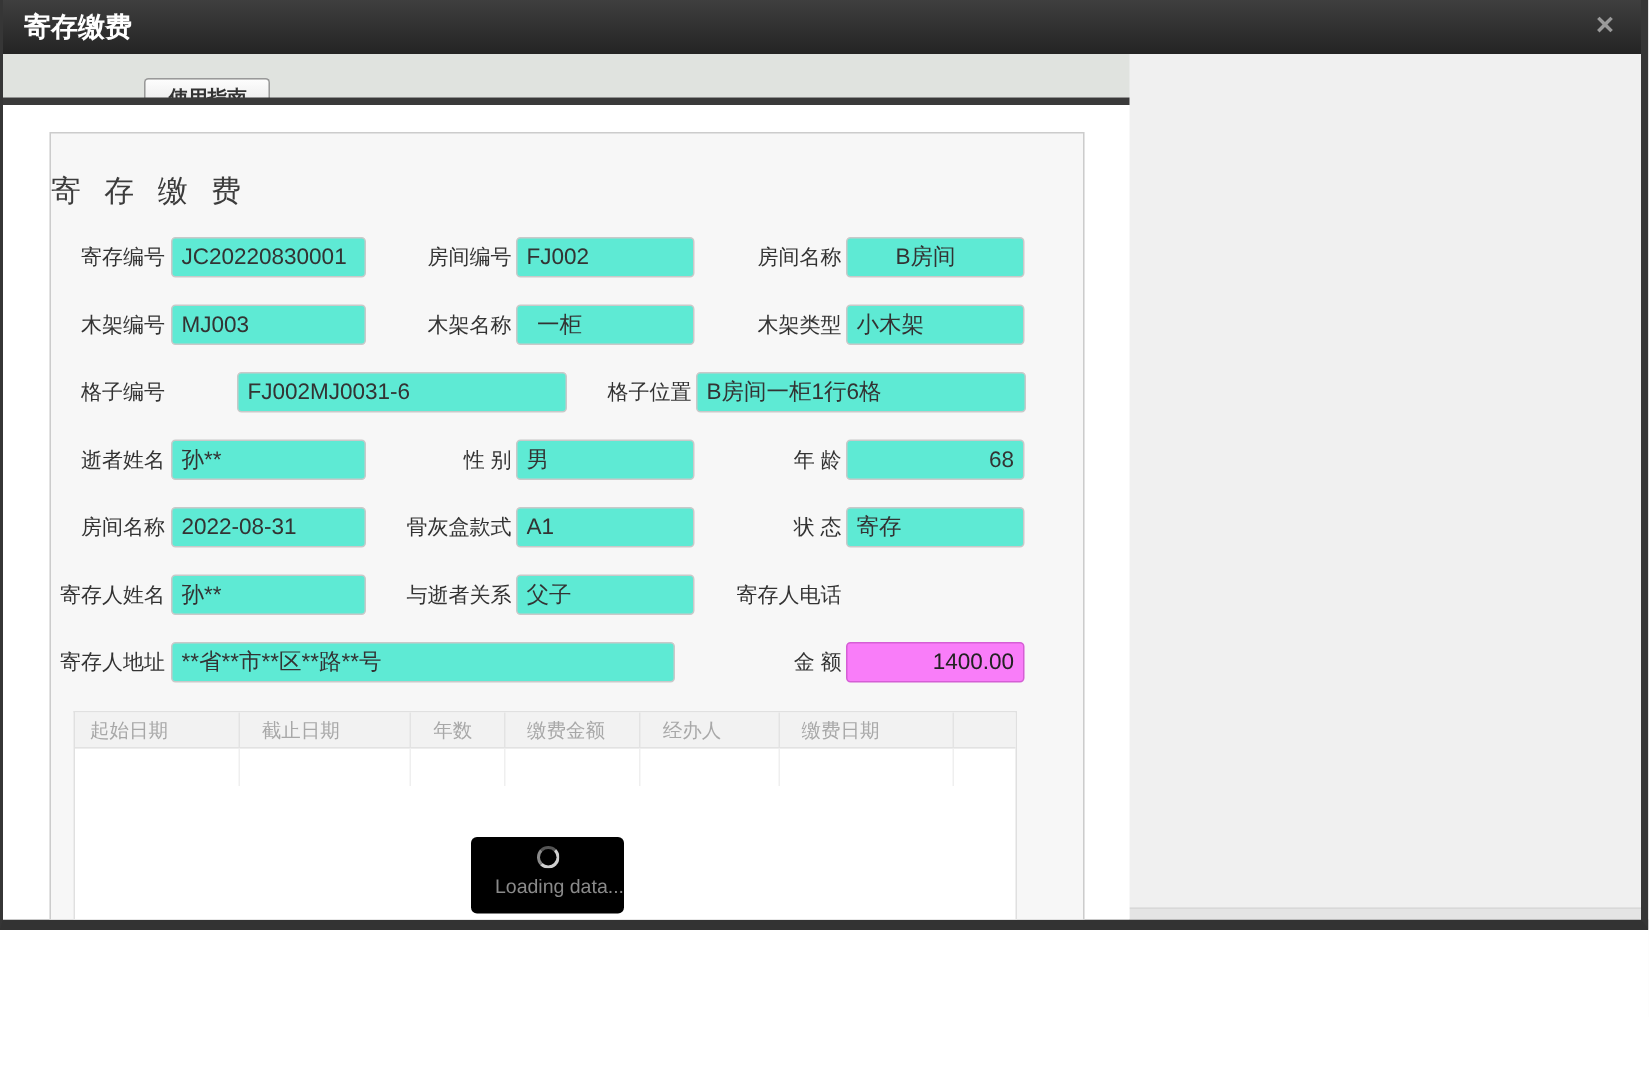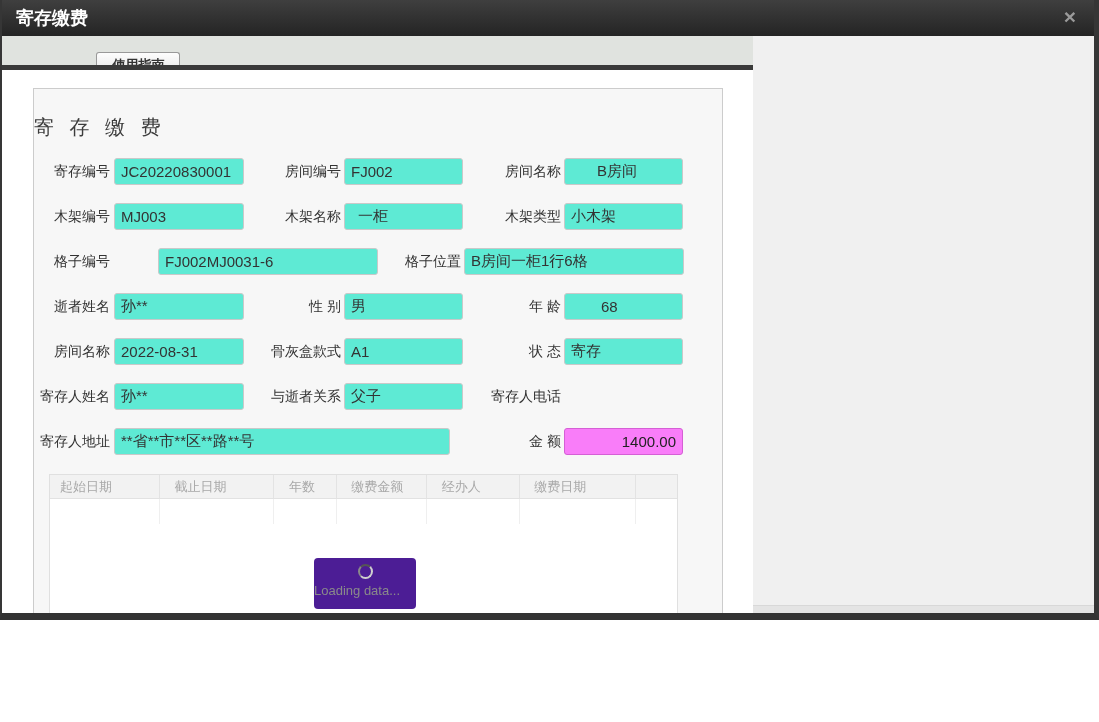--- a/index.html
+++ b/index.html
@@ -36,35 +36,35 @@
   
   .panel { position:absolute; left:31px; top:18px; width:690px; height:600px;
     background:#f7f7f7; border:1px solid #cccccc; }
   .panel-title { position:absolute; left:0; top:25px; width:100%; text-align:left;
     font-size:20px; color:#3c3c3c; letter-spacing:5px; }
   .lbl { position:absolute; height:27px; line-height:27px; text-align:right;
     font-size:14px; color:#333; }
   .fld { position:absolute; height:27px; border:1px solid #c9c9c9; background:#5eead4;
     border-radius:3px; padding:0 6px; font-size:15px; color:#333;
     font-family:"Liberation Sans","DejaVu Sans",sans-serif; }
-  .fld.right { text-align:left;padding-left:36px; }
+  .fld.right { text-align:right;padding-left:36px; }
   .fld.amount { background:#f97df9; border-color:#d55fd5; text-align:right; color:#222; }
 
   
   .grid { position:absolute; left:15px; top:385px; width:629px; height:139px;
     background:#ffffff; border:1px solid #e0e0e0; border-bottom:none; }
   .grid-header { height:24px; background:#f2f2f2; border-bottom:1px solid #e2e2e2; white-space:nowrap; }
   .gh-cell { display:inline-block; height:23px; line-height:23px; font-size:13px; color:#a8a8a8;
     padding-left:10px; border-right:1px solid #e3e3e3; vertical-align:top; overflow:hidden; }
   .grid-row { height:25px; white-space:nowrap; }
   .gr-cell { display:inline-block; height:25px; border-right:1px solid #efefef; vertical-align:top; }
 
   
   .loadbox { position:absolute; left:280px; top:469px; width:102px; height:51px;
-    background:#4c1d95; border-radius:4px; text-align:left; padding-top:6px; }
+    background:#000000; border-radius:4px; text-align:right; padding-top:6px; }
   .spinner { width:15px; height:15px; margin:0 auto 4px auto; border-radius:50%;
     border:2px solid #cfcfcf; border-top-color:#555; border-left-color:#8a8a8a;
     animation:spin 1s linear infinite; }
   @keyframes spin { to { transform:rotate(360deg); } }
   .loadtext { font-size:13px; color:#8a8a8a; }
 </style>
 </head>
 <body>
 
 <div class="page">

